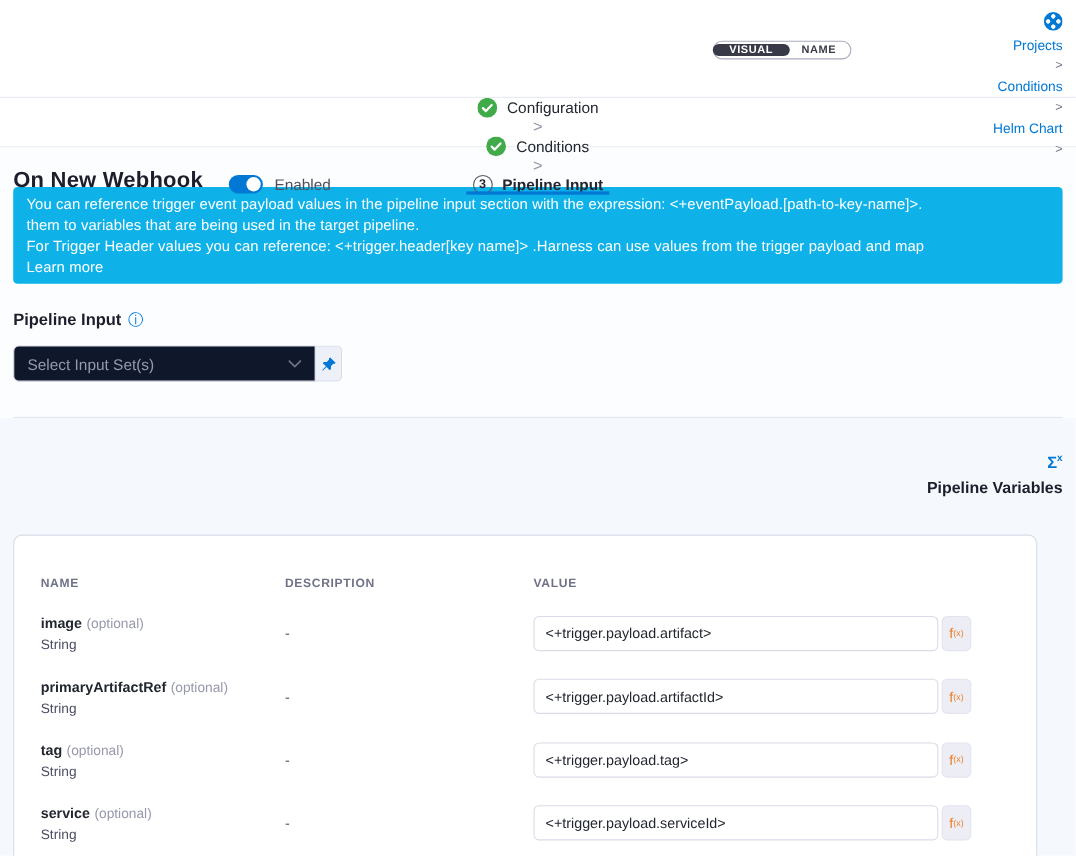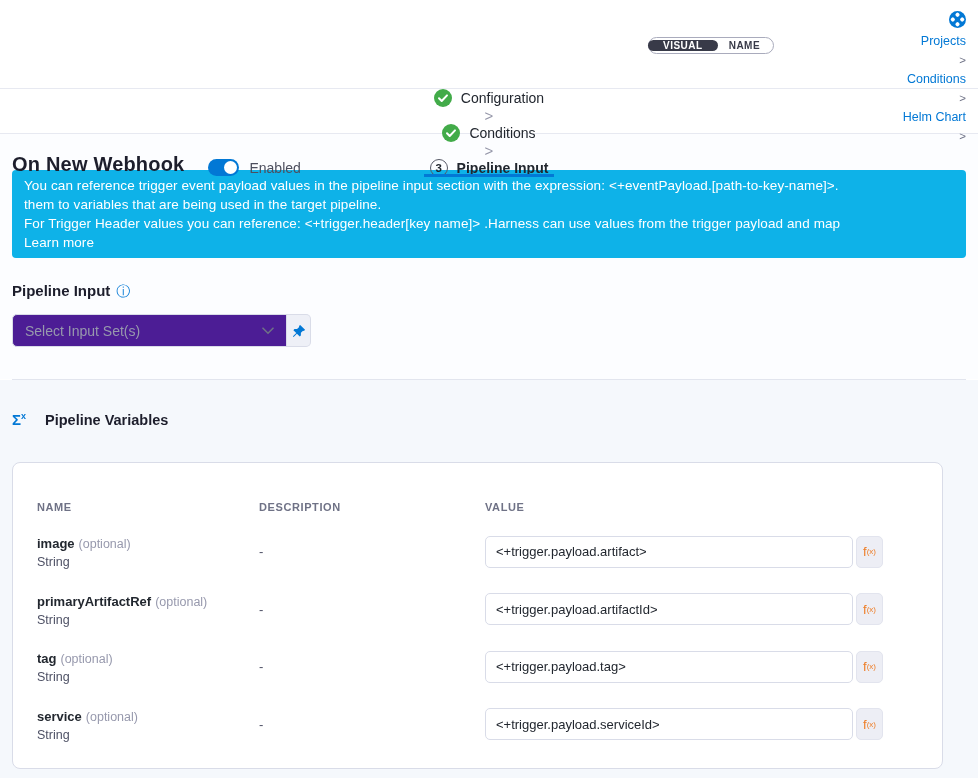--- a/index.html
+++ b/index.html
@@ -29,28 +29,28 @@
   .check-icon { width:18px; height:18px; display:inline-flex; }
   .num-circle { width:18px; height:18px; border:1.5px solid #575966; border-radius:50%; display:flex; align-items:center; justify-content:center; font-size:11.5px; font-weight:600; color:#22272f; }
 
   
   .upper { height:245px; background:#fcfdff; padding:36px 12px 0; }
   .banner { height:88px; background:#0eb2e8; border-radius:4px; color:#fff; padding:6px 12px; font-size:13.5px; line-height:19px; letter-spacing:.1px; }
   .banner a { color:#fff; text-decoration:none; cursor:pointer; }
   .section-heading { display:flex; align-items:center; gap:6px; margin-top:24px; font-size:15px; font-weight:700; color:#1d1e2c; }
   .info-icon { font-family:"DejaVu Sans", sans-serif; color:#0278d5; font-size:14px; font-weight:400; line-height:1; cursor:pointer; }
   .select-group { display:flex; margin-top:15px; height:33px; width:299px; }
-  .select-box { flex:1; display:flex; align-items:center; justify-content:space-between; background:#4c1d95; border:1px solid #d9dce8; border-radius:5px 0 0 5px; padding:0 12px; cursor:pointer; }
+  .select-box { flex:1; display:flex; align-items:center; justify-content:space-between; background:#0f172a; border:1px solid #d9dce8; border-radius:5px 0 0 5px; padding:0 12px; cursor:pointer; }
   .select-placeholder { color:#9799ad; font-size:14px; }
   .pin-btn { width:24px; display:flex; align-items:center; justify-content:center; background:#eef0f7; border:1px solid #d9dce8; border-left:none; border-radius:0 5px 5px 0; cursor:pointer; }
   .divider { height:1px; background:#e2e5ee; margin:0 12px; }
 
   
   .lower { height:398px; background:#f5f8fc; padding:32px 12px 0; }
-  .vars-heading { display:flex; align-items:flex-start; gap:19px; font-size:14.5px; font-weight:700; color:#1d1e2c; }
+  .vars-heading { display:flex; align-items:flex-end; gap:8px; font-size:14.5px; font-weight:700; color:#1d1e2c;flex-direction:column; }
   .sigma-icon { color:#0278d5; font-weight:700; font-size:15px; line-height:1; cursor:default; }
   .sigma-icon sup { font-size:9px; }
   .card { margin-top:34px; width:931px; height:307px; background:#fff; border:1px solid #d9dce8; border-radius:8px; padding:24px 24px 0; }
   .grid-row { display:grid; grid-template-columns:222px 226px 1fr; align-items:center; }
   .table-head { margin-top:14px; font-size:11px; font-weight:700; letter-spacing:.6px; color:#6f7286; }
   .rows { margin-top:10px; }
   .var-row { height:57.5px; }
   .var-name .nm { font-size:13px; font-weight:700; color:#22272f; }
   .var-name .opt { font-size:12.5px; color:#9799ad; margin-left:4px; }
   .var-name .typ { font-size:12.5px; color:#4e5165; margin-top:3px; }

